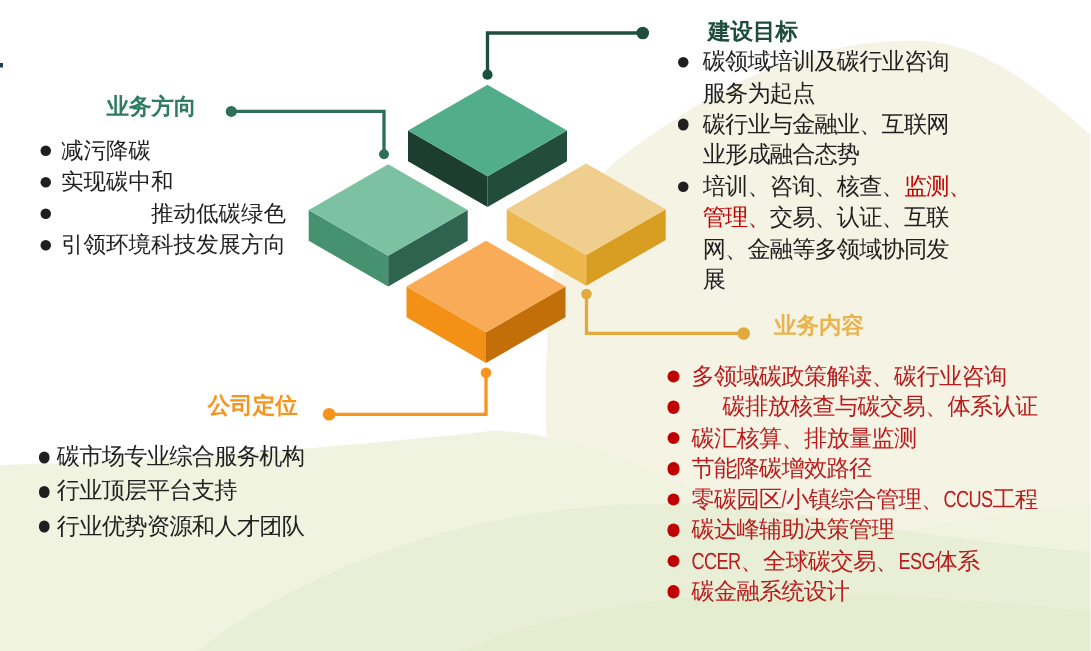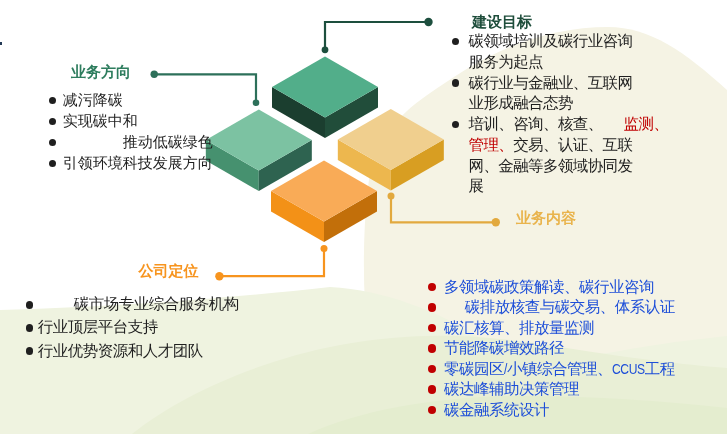--- a/index.html
+++ b/index.html
@@ -80,21 +80,21 @@
         <polygon points="390.8,109 443.8,139.5 390.8,170 337.8,139.5" fill="#f0cf8e"></polygon>
       </g>
     <g id="cube-bottom">
         <polygon points="271,191 324,221.5 324,242 271,211.5" fill="#f39117"></polygon>
         <polygon points="324,221.5 377,191 377,211.5 324,242" fill="#c26f0a"></polygon>
         <polygon points="324,160.5 377,191 324,221.5 271,191" fill="#f9ab57"></polygon>
       </g>
   </svg>
 
   <div class="sec-title" id="t-bd" style="left: 71px; top: 63.5px; color: rgb(46, 125, 94);">业务方向</div>
-  <div class="list" id="l-bd" style="left: 40.7px; top: 90.35px; font-size: 15px; letter-spacing: 0px; color: rgb(31, 31, 31); margin-left: 22px;">
+  <div class="list" id="l-bd" style="left: 40.7px; top: 90.35px; font-size: 15px; letter-spacing: 0px; color: rgb(31, 31, 31);">
       <div class="li">
         <div class="row" style="height: 20.9px;">
           <span>减污降碳</span>
         </div>
         <span class="bullet" style="width: 7px; height: 7px; background: rgb(31, 31, 31); left: -14.2px; top: 6.95px;"></span>
       </div>
       <div class="li">
         <div class="row" style="height: 20.9px;">
           <span>实现碳中和</span>
         </div>
@@ -128,62 +128,62 @@
       <div class="li">
         <div class="row" style="height: 20.77px;">
           <span>碳行业与金融业、互联网</span>
         </div>
         <div class="row" style="height: 20.77px;">
           <span>业形成融合态势</span>
         </div>
         <span class="bullet" style="width: 7.2px; height: 7.2px; background: rgb(31, 31, 31); left: -16.3px; top: 6.785px;"></span>
       </div>
       <div class="li">
-        <div class="row" style="height: 20.77px; gap: 21px;">
+        <div class="row" style="height: 20.77px;">
           <span>培训、咨询、核查、</span>
           <span class="seg-red">监测、</span>
         </div>
         <div class="row" style="height: 20.77px; font-family: Liberation Mono, monospace;">
           <span class="seg-red">管理、</span>
           <span>交易、认证、互联</span>
         </div>
         <div class="row" style="height: 20.77px;">
           <span>网、金融等多领域协同发</span>
         </div>
         <div class="row" style="height: 20.77px;">
           <span>展</span>
         </div>
         <span class="bullet" style="width: 7.2px; height: 7.2px; background: rgb(31, 31, 31); left: -16.3px; top: 6.785px;"></span>
       </div>
     </div>
 
   <div class="sec-title" id="t-cp" style="left: 138.5px; top: 263px; color: rgb(247, 148, 30);">公司定位</div>
   <div class="list" id="l-cp" style="left: 37.8px; top: 293.35px; font-size: 15.5px; letter-spacing: -0.5px; color: rgb(31, 31, 31);">
       <div class="li">
-        <div class="row" style="height: 23.1px; margin-left: 36px;">
+        <div class="row" style="height: 23.1px;">
           <span>碳市场专业综合服务机构</span>
         </div>
         <span class="bullet" style="width: 7.5px; height: 7.5px; background: rgb(31, 31, 31); left: -12.25px; top: 7.8px;"></span>
       </div>
       <div class="li">
         <div class="row" style="height: 23.1px;">
           <span>行业顶层平台支持</span>
         </div>
         <span class="bullet" style="width: 7.5px; height: 7.5px; background: rgb(31, 31, 31); left: -12.25px; top: 7.8px;"></span>
       </div>
       <div class="li">
         <div class="row" style="height: 23.1px;">
           <span>行业优势资源和人才团队</span>
         </div>
         <span class="bullet" style="width: 7.5px; height: 7.5px; background: rgb(31, 31, 31); left: -12.25px; top: 7.8px;"></span>
       </div>
     </div>
 
   <div class="sec-title" id="t-bc" style="left: 516px; top: 209.5px; color: rgb(233, 180, 77);">业务内容</div>
-  <div class="list" id="l-bc" style="left: 444px; top: 240.75px; font-size: 15.5px; letter-spacing: -0.5px; color: #1d4ed8; margin-top: 36px;">
+  <div class="list" id="l-bc" style="left: 461px; top: 240.75px; font-size: 15.5px; letter-spacing: -0.5px; color: #b91c1c;">
       <div class="li">
         <div class="row" style="height: 20.5px;">
           <span>多领域碳政策解读、碳行业咨询</span>
         </div>
         <span class="bullet" style="width: 8.5px; height: 8.5px; background: rgb(192, 0, 0); left: -16.05px; top: 6px;"></span>
       </div>
       <div class="li">
         <div class="row" style="height: 20.5px; justify-content: flex-end;">
           <span>碳排放核查与碳交易、体系认证</span>
         </div>
@@ -208,19 +208,25 @@
         <span class="bullet" style="width: 8.5px; height: 8.5px; background: rgb(192, 0, 0); left: -16.05px; top: 6px;"></span>
       </div>
       <div class="li">
         <div class="row" style="height: 20.5px;">
           <span>碳达峰辅助决策管理</span>
         </div>
         <span class="bullet" style="width: 8.5px; height: 8.5px; background: rgb(192, 0, 0); left: -16.05px; top: 6px;"></span>
       </div>
       <div class="li">
         <div class="row" style="height: 20.5px;">
+          <span><span class="latin" style="transform: scaleX(0.78); margin-right: -9.22281px;">CCER</span>、全球碳交易、<span class="latin" style="transform: scaleX(0.78); margin-right: -6.87156px;">ESG</span>体系</span>
+        </div>
+        <span class="bullet" style="width: 8.5px; height: 8.5px; background: rgb(192, 0, 0); left: -16.05px; top: 6px;"></span>
+      </div>
+      <div class="li">
+        <div class="row" style="height: 20.5px;">
           <span>碳金融系统设计</span>
         </div>
         <span class="bullet" style="width: 8.5px; height: 8.5px; background: rgb(192, 0, 0); left: -16.05px; top: 6px;"></span>
       </div>
     </div>
 
 </div>
 
 </body></html>

